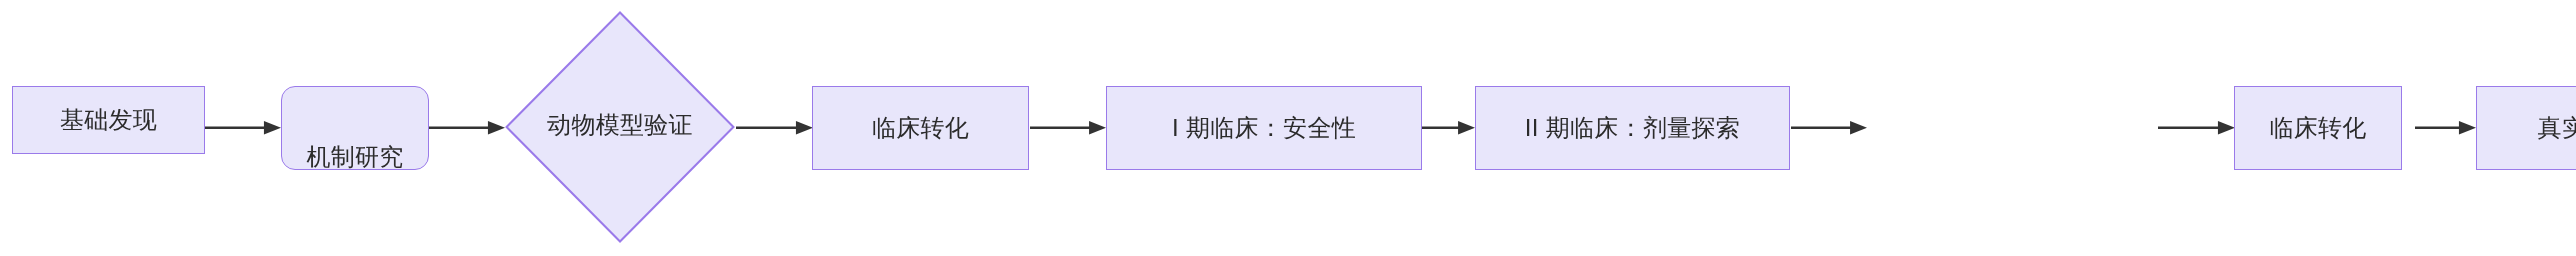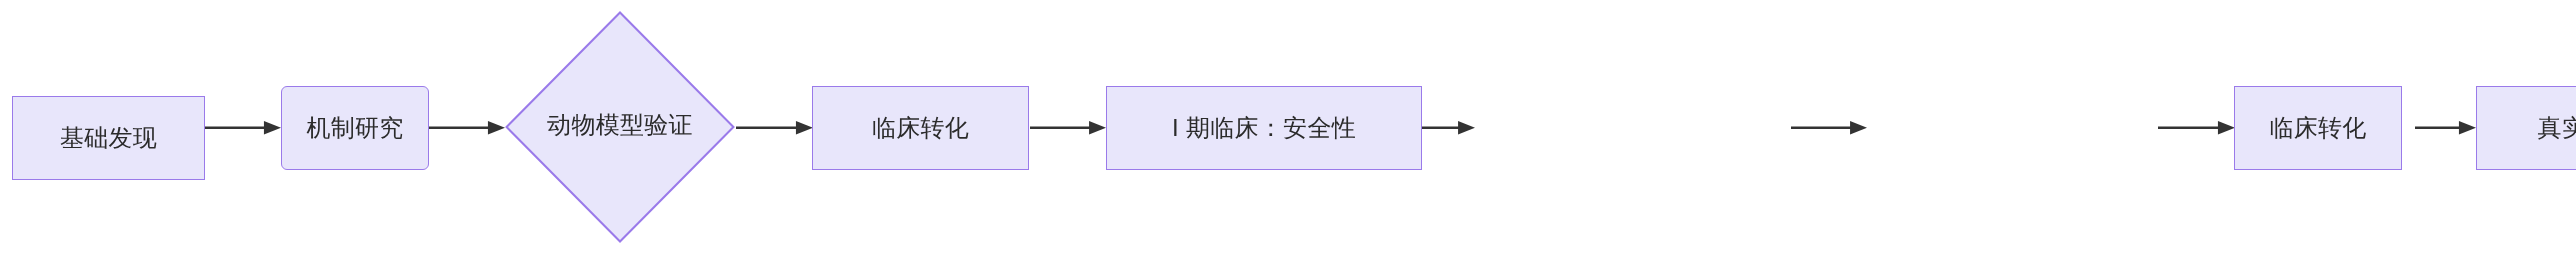--- a/index.html
+++ b/index.html
@@ -29,21 +29,22 @@
     align-items: center;
     justify-content: center;
     background: #e8e6fb;
     border: 1.5px solid #9a7aea;
     color: #2b2b2b;
     font-size: 24px;
     line-height: 1;
     white-space: nowrap;
   }
   .node.rounded {
-    border-radius: 6px;
+    border-radius: 14px;
+    align-items: flex-end;
   }
 
   .node-label {
     display: block;
     white-space: nowrap;
     letter-spacing: 0.3px;
   }
 
   
   .diamond-wrap {
@@ -127,21 +128,21 @@
       <polygon points="116,2 149,15 116,28" fill="#333333"></polygon>
     </svg>
   </div>
   <div class="edge" style="left: 2415px; top: 120px; width: 61px;">
     <svg viewBox="0 0 118 30" preserveAspectRatio="none" width="61" height="15.5">
       <line x1="0" y1="15" x2="89" y2="15" stroke="#333333" stroke-width="5"></line>
       <polygon points="85,2 118,15 85,28" fill="#333333"></polygon>
     </svg>
   </div>
 
-  <div class="node" style="left: 12px; top: 96px; width: 193px; height: 84px;">
+  <div class="node" style="left: 12px; top: 86px; width: 193px; height: 68px;">
     <span class="node-label">基础发现</span>
   </div>
 
   <div class="node rounded" style="left: 281px; top: 86px; width: 148px; height: 84px;">
     <span class="node-label">机制研究</span>
   </div>
 
   <div class="diamond-wrap" style="left: 505px; top: 11.3px; width: 230px; height: 232px;">
     <svg class="diamond-shape" viewBox="0 0 447 450" preserveAspectRatio="none">
       <polygon points="223.5,3 444,225 223.5,447 3,225" fill="#e8e6fb" stroke="#9a7aea" stroke-width="4"></polygon>
@@ -150,20 +151,23 @@
   </div>
 
   <div class="node" style="left: 812px; top: 86px; width: 217px; height: 84px;">
     <span class="node-label">临床转化</span>
   </div>
 
   <div class="node" style="left: 1106px; top: 86px; width: 316px; height: 84px;">
     <span class="node-label">I 期临床：安全性</span>
   </div>
 
+  <div class="node" style="left: 1475px; top: 86px; width: 315px; height: 84px;">
+    <span class="node-label">II 期临床：剂量探索</span>
+  </div>
 
 
   <div class="node" style="left: 2234px; top: 86px; width: 168px; height: 84px;">
     <span class="node-label">临床转化</span>
   </div>
 
   <div class="node" style="left: 2476px; top: 86px; width: 269px; height: 84px;">
     <span class="node-label">真实世界研究</span>
   </div>
 

